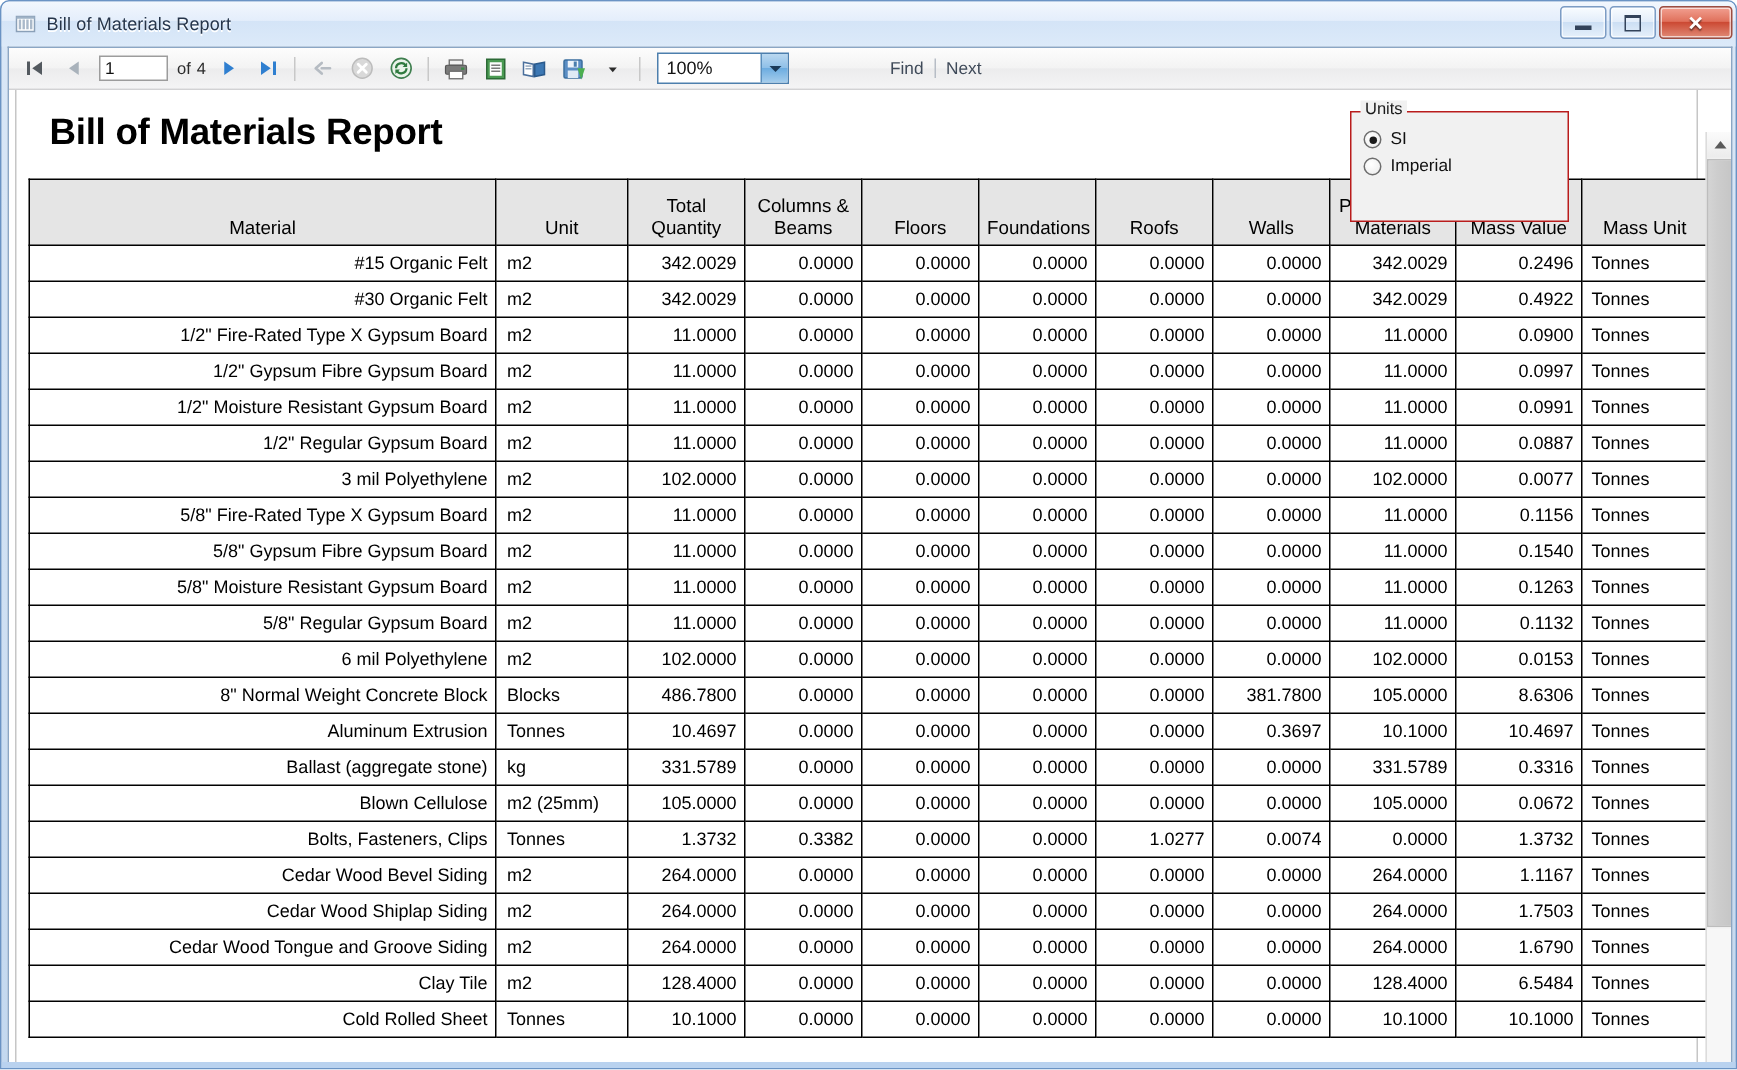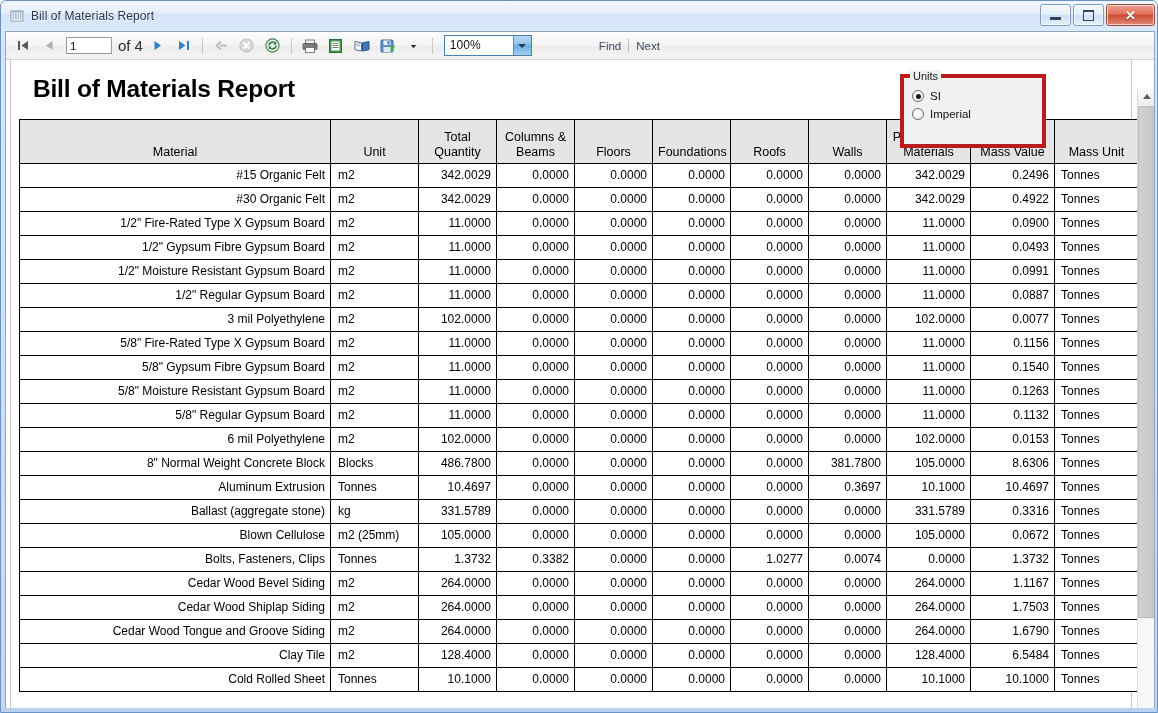--- a/index.html
+++ b/index.html
@@ -131,21 +131,21 @@
     border: 1px solid #9c9c9c;
     background: #fff;
     font-size: 11.5px;
     font-family: "Liberation Sans", sans-serif;
     color: #111;
     padding: 0 3px;
     margin: 0 4px;
     line-height: 15px;
   }
   .tb-label {
-    font-size: 15px;
+    font-size: 11px;
     color: #2b2b2b;
     padding: 0 2px;
     white-space: nowrap;
   }
   .zoom-combo {
     display: flex;
     align-items: center;
     width: 88px;
     height: 21px;
     box-sizing: border-box;
@@ -225,21 +225,21 @@
   }
   .report-project .proj-name { margin-left: 7px; }
 
   
   .units-box {
     position: absolute;
     left: 889px; top: 14px;
     width: 146px;
     height: 74px;
     box-sizing: border-box;
-    border: 4px solid #b91c1c;
+    border: 1px solid #b91c1c;
     background: #f1f1f1;
   }
   .units-legend {
     position: absolute;
     left: 6px; top: -8px;
     background: #f1f1f1;
     padding: 0 3px;
     font-size: 11px;
     color: #1a1a1a;
   }
@@ -580,21 +580,21 @@
               <tr>
                 <td class="c-material">1/2"  Gypsum Fibre Gypsum Board</td>
                 <td class="c-unit">m2</td>
                 <td class="c-num">11.0000</td>
                 <td class="c-num">0.0000</td>
                 <td class="c-num">0.0000</td>
                 <td class="c-num">0.0000</td>
                 <td class="c-num">0.0000</td>
                 <td class="c-num">0.0000</td>
                 <td class="c-num-wide">11.0000</td>
-                <td class="c-num-wide">0.0493</td>
+                <td class="c-num-wide">0.0997</td>
                 <td class="c-massunit">Tonnes</td>
               </tr>
               <tr>
                 <td class="c-material">1/2"  Moisture Resistant Gypsum Board</td>
                 <td class="c-unit">m2</td>
                 <td class="c-num">11.0000</td>
                 <td class="c-num">0.0000</td>
                 <td class="c-num">0.0000</td>
                 <td class="c-num">0.0000</td>
                 <td class="c-num">0.0000</td>

